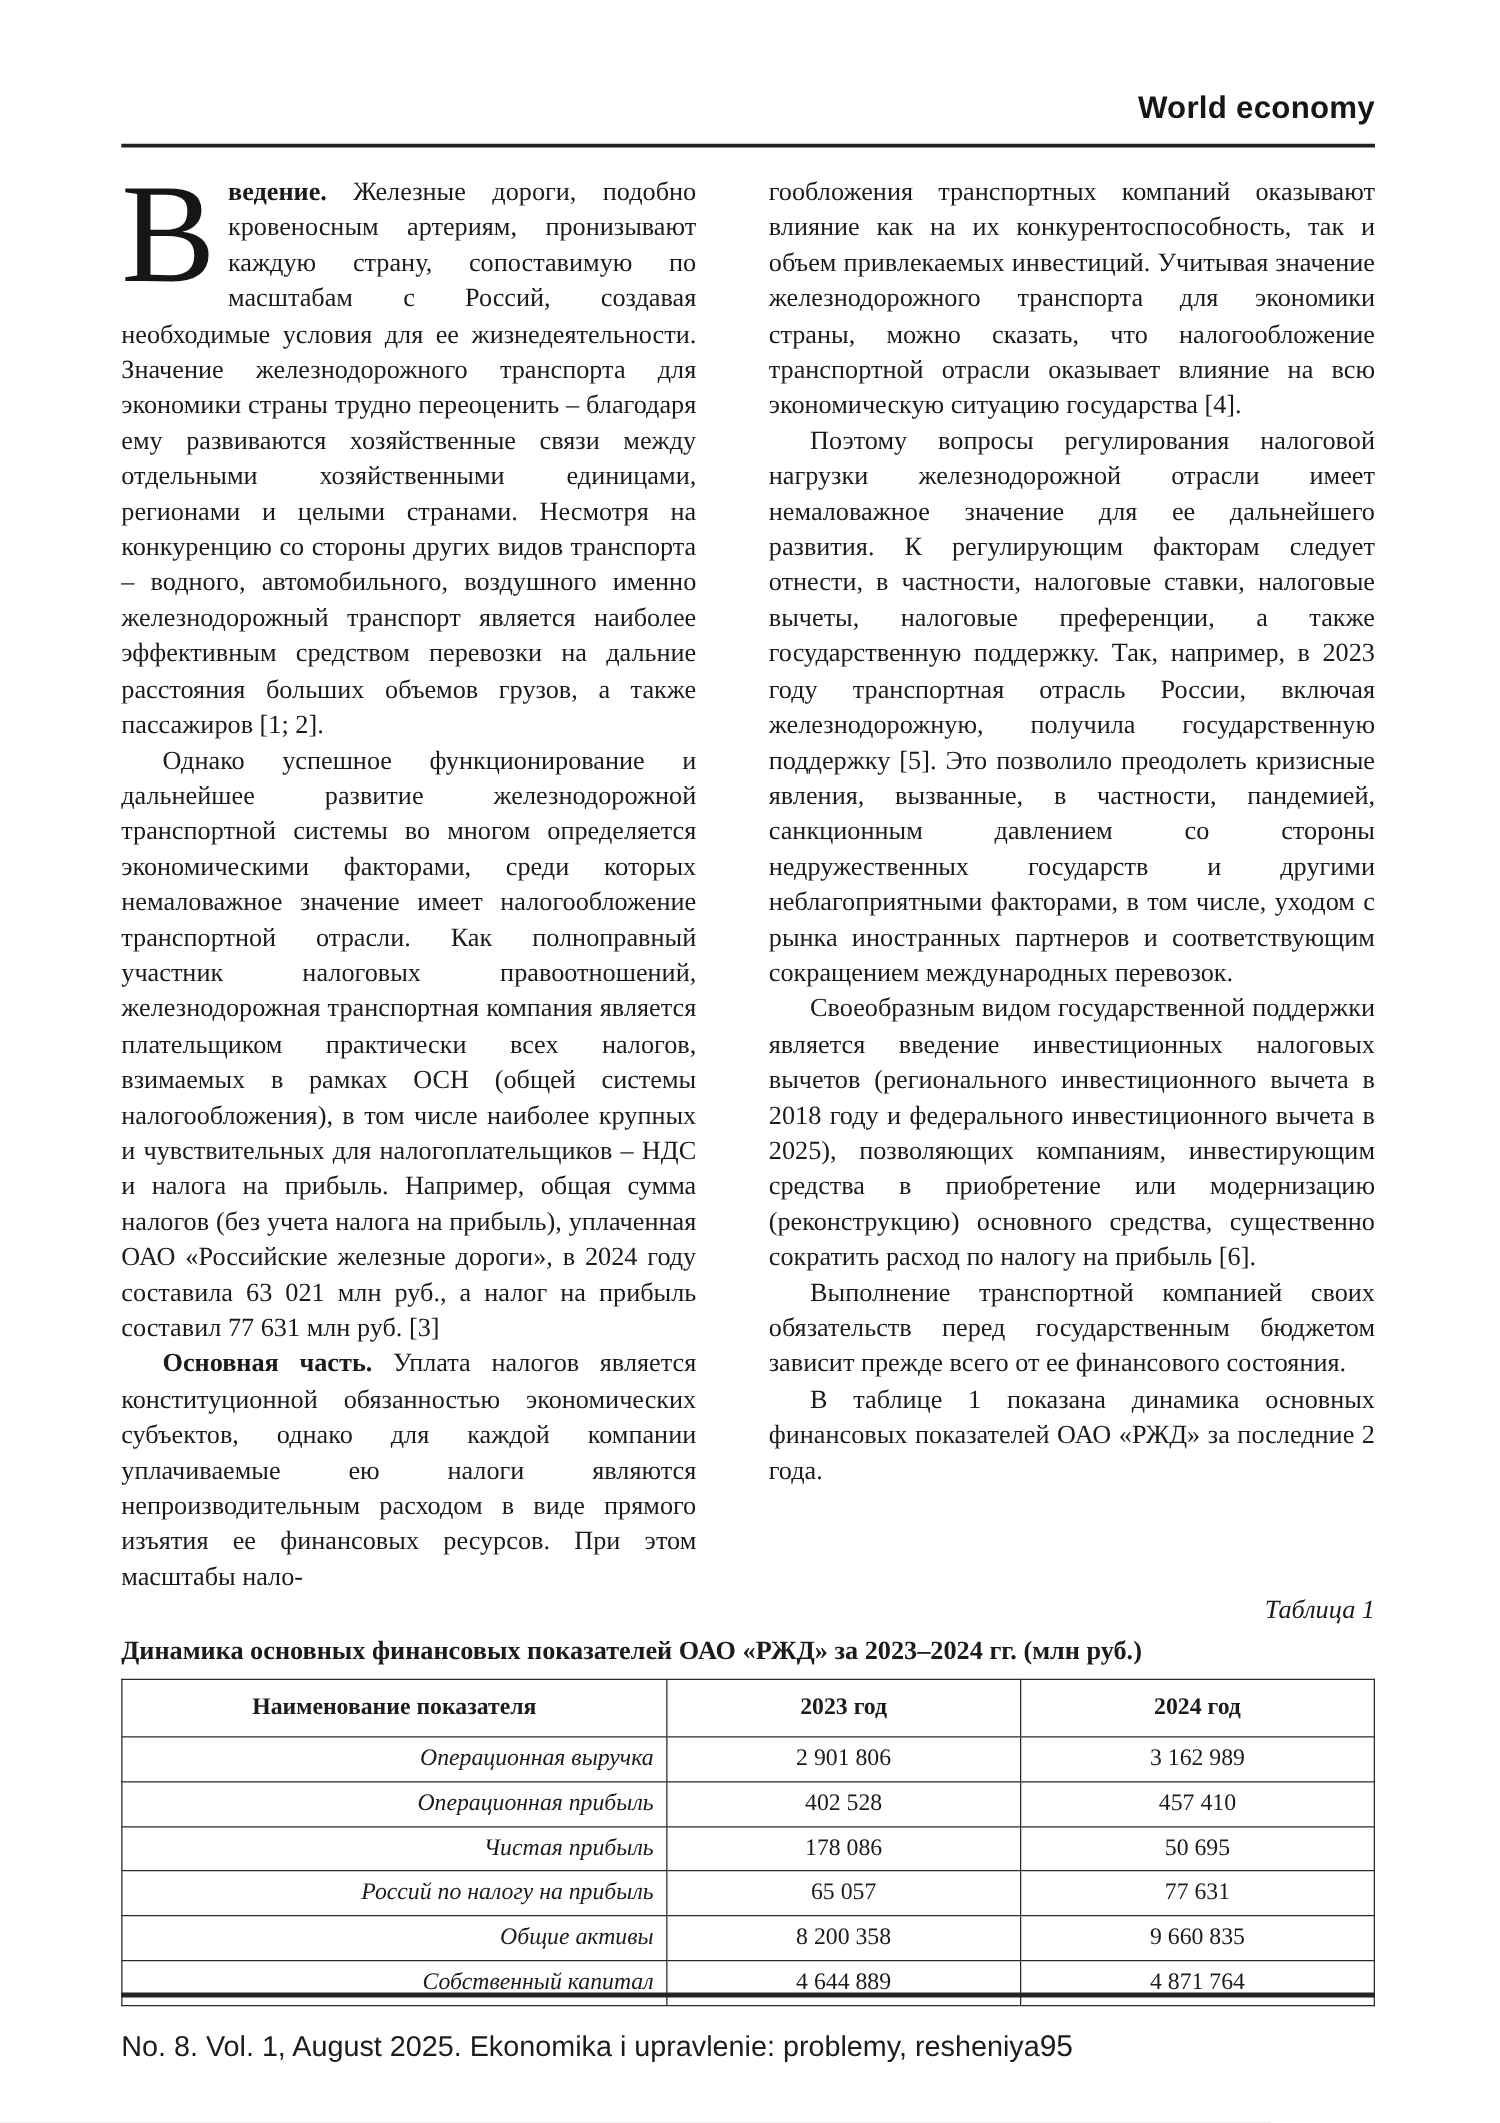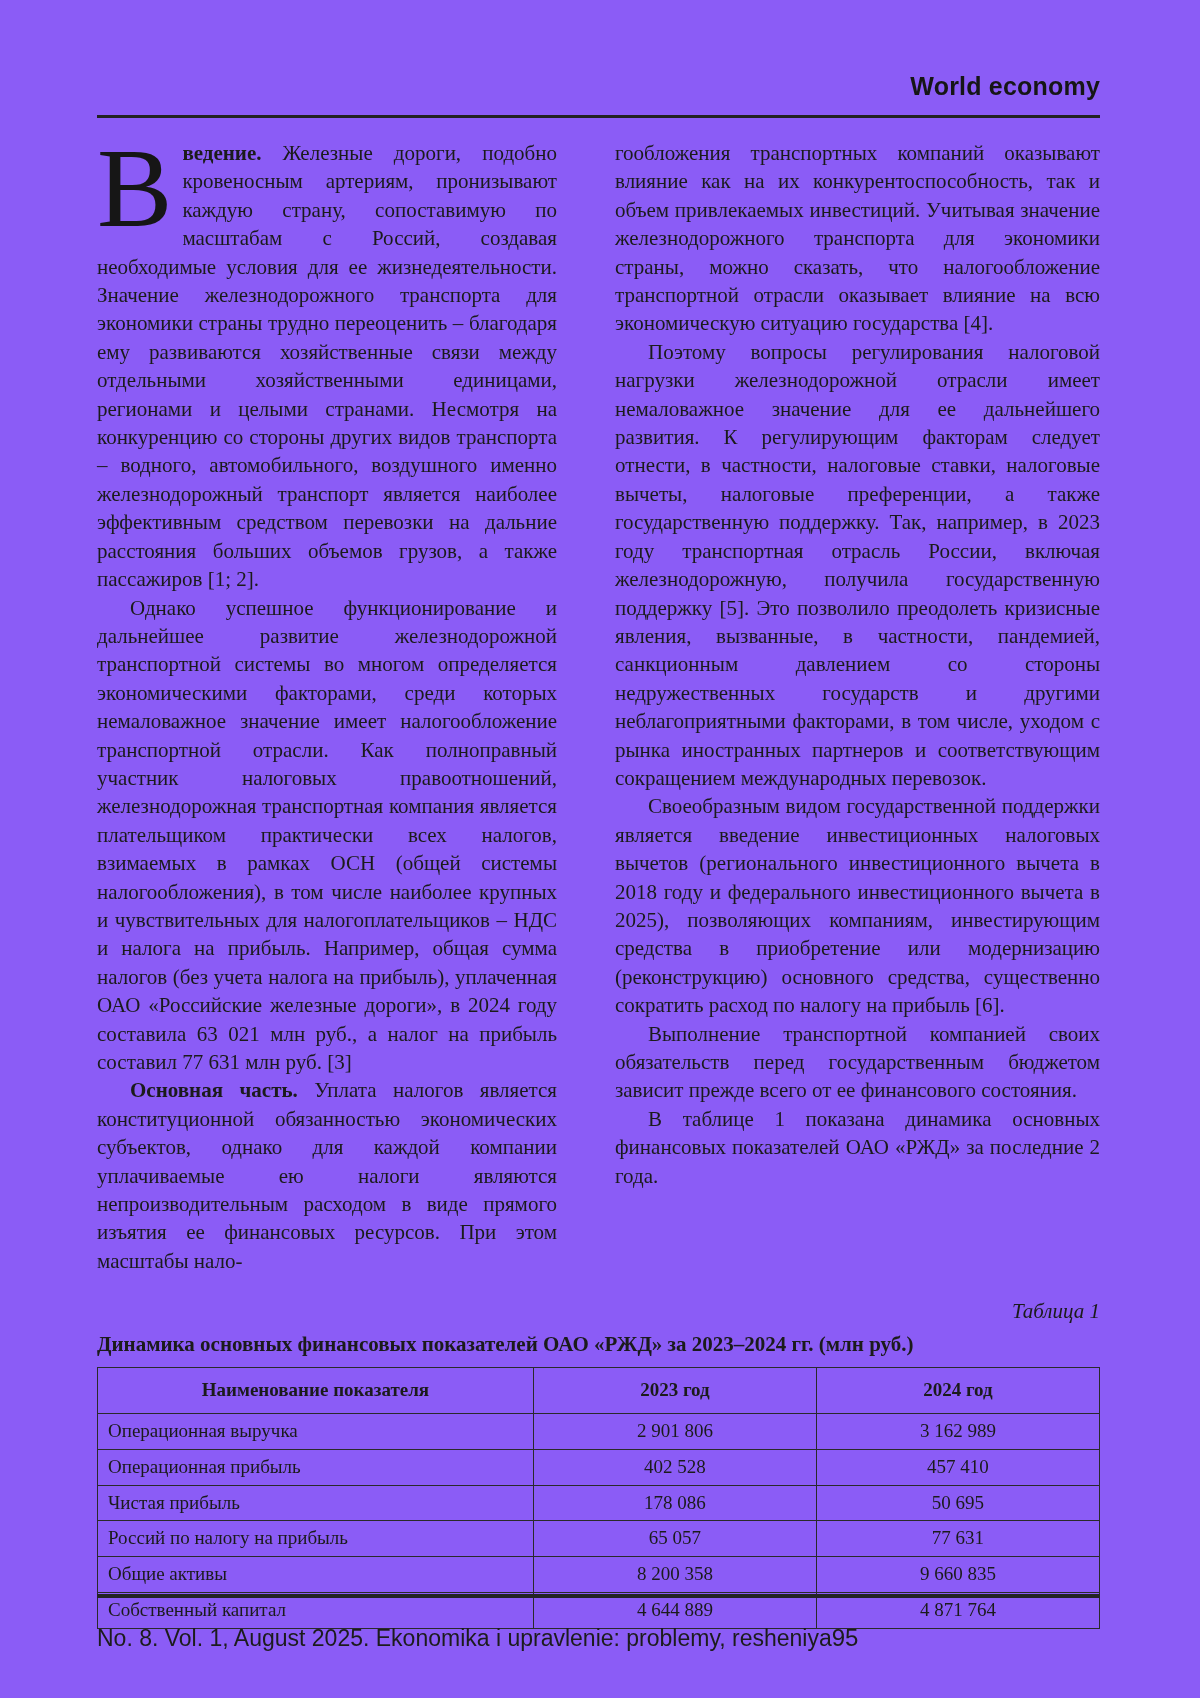--- a/index.html
+++ b/index.html
@@ -1,20 +1,20 @@
 <!DOCTYPE html>
 <html lang="ru"><head>
 <meta charset="utf-8">
 <style>
   html,body{margin:0;padding:0;background:#e8e8e8;}
   .page{
     position:relative;
     width:1200px;height:1698px;
     margin:0 auto;
-    background:#8b5cf6;
+    background:#ffffff;
     color:#1b1b1b;
     font-family:"Liberation Serif", serif;
     overflow:hidden;
     box-sizing:border-box;
   }
   .content{
     position:absolute;
     left:97px; right:100px; top:72px;
   }
   .running-head{
@@ -44,21 +44,21 @@
   .col p.indent{text-indent:33px;}
   .dropcap{
     float:left;
     font-size:113px;
     line-height:0.76;
     padding:6px 10px 0 0;
     font-weight:normal;
     color:#161616;
   }
   .lead{font-weight:bold;margin-top:20px;}
-  .table-block{margin-top:24px;}
+  .table-block{}
   .table-label{
     text-align:right;
     font-style:italic;
     font-size:21px;
     margin:0 0 8px 0;
   }
   .table-title{
     text-align:left;
     font-weight:bold;
     font-size:21px;
@@ -76,21 +76,21 @@
   }
   table.data th{
     font-weight:bold;
     text-align:center;
     padding:11px 8px;
   }
   table.data td{
     padding:6px 10px;
   }
   table.data td{text-align:center;}
-  table.data td:first-child{text-align:left;}
+  table.data td:first-child{text-align:right;font-style:italic;}
   col.c1{width:43.5%;} col.c2{width:28.25%;} col.c3{width:28.25%;}
   .footer{
     position:absolute;
     left:97px; right:100px; bottom:46px;
     border-top:4px solid #242424;
     padding-top:26px;
     display:flex;
     justify-content:flex-start;
     align-items:baseline;
     font-family:"Liberation Sans", sans-serif;

